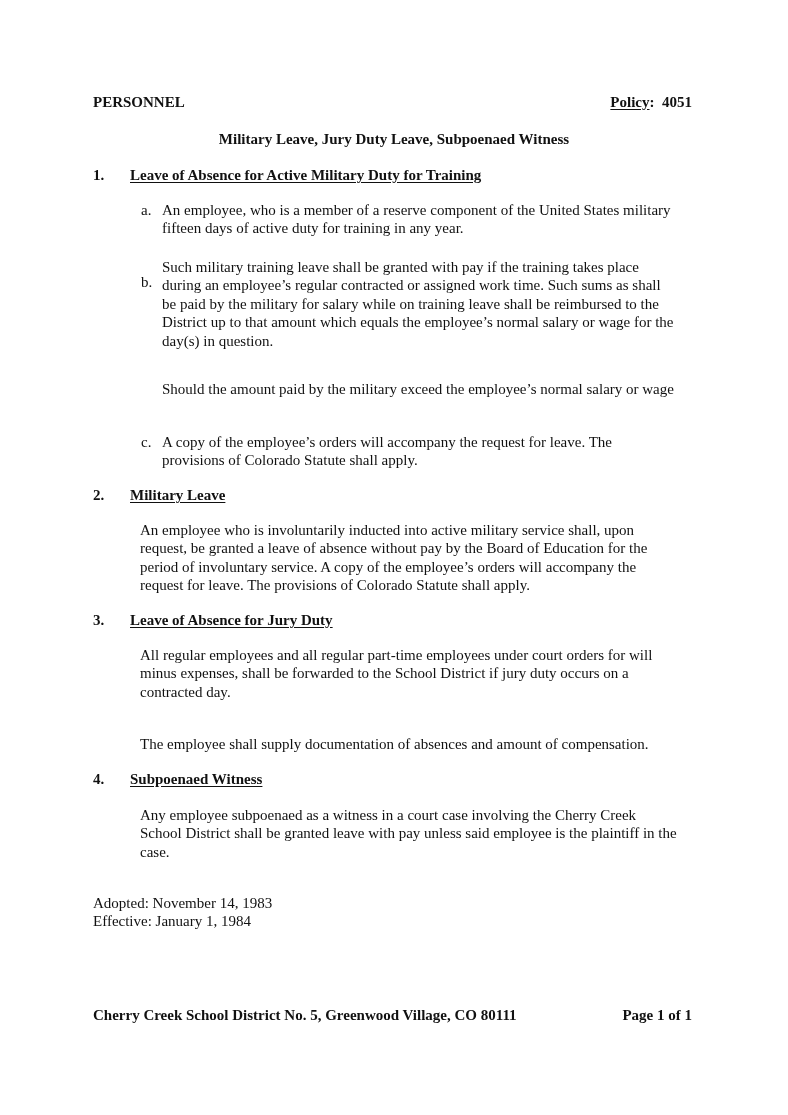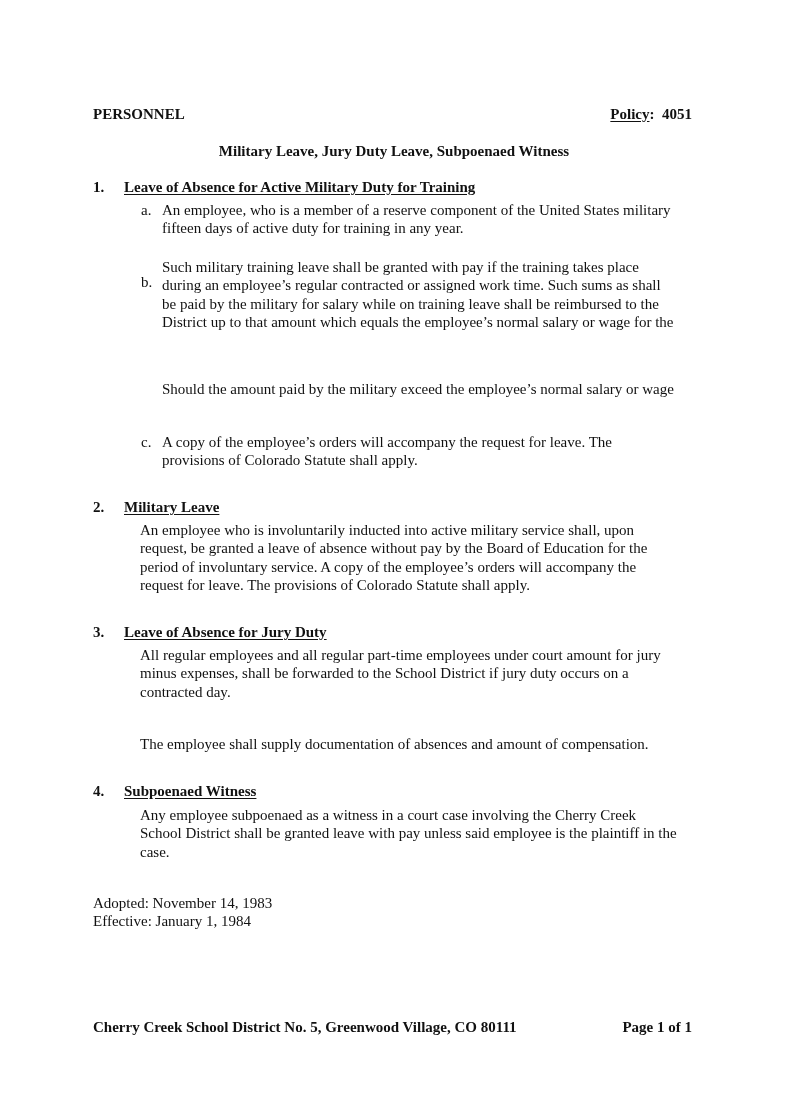--- a/index.html
+++ b/index.html
@@ -16,27 +16,27 @@
       color: #111111;
       font-size: 15px;
       line-height: 18.4px;
     }
     .page {
       position: absolute;
       left: 0; top: 0;
       width: 788px; height: 1115px;
     }
     .abs { position: absolute; }
-    .bold { font-weight: bold; margin-top: 12px; }
+    .bold { font-weight: bold; }
     .u { text-decoration: underline; text-underline-offset: 2px; }
     .header-left { left: 93px; top: 93px; }
     .header-right { right: 96px; top: 93px; }
     .doc-title { left: 0; width: 788px; text-align: center; top: 130px; }
     .sec-num { left: 93px; }
-    .sec-title { left: 124px; }
+    .sec-title { left: 130px; }
     .item-letter { left: 141px; }
     .item-text { left: 162px; width: 540px; }
     .para { left: 140px; width: 560px; }
     .foot-left { left: 93px; top: 1006px; }
     .foot-right { right: 96px; top: 1006px; }
     .sig { left: 93px; }
   </style>
 </head>
 <body>
 
@@ -55,20 +55,21 @@
     <div>An employee, who is a member of a reserve component of the United States military</div>
     <div>fifteen days of active duty for training in any year.</div>
   </div>
 
   <div class="abs item-letter" style="top:273px">b.</div>
   <div class="abs item-text" style="top:258px">
     <div>Such military training leave shall be granted with pay if the training takes place</div>
     <div>during an employee’s regular contracted or assigned work time.  Such sums as shall</div>
     <div>be paid by the military for salary while on training leave shall be reimbursed to the</div>
     <div>District up to that amount which equals the employee’s normal salary or wage for the</div>
+    <div>day(s) in question.</div>
   </div>
   <div class="abs item-text" style="top:380px">
     <div>Should the amount paid by the military exceed the employee’s normal salary or wage</div>
   </div>
 
   <div class="abs item-letter" style="top:433px">c.</div>
   <div class="abs item-text" style="top:433px">
     <div>A copy of the employee’s orders will accompany the request for leave. The</div>
     <div>provisions of Colorado Statute shall apply.</div>
   </div>
@@ -78,21 +79,21 @@
   <div class="abs para" style="top:521px">
     <div>An employee who is involuntarily inducted into active military service shall, upon</div>
     <div>request, be granted a leave of absence without pay by the Board of Education for the</div>
     <div>period of involuntary service.  A copy of the employee’s orders will accompany the</div>
     <div>request for leave. The provisions of Colorado Statute shall apply.</div>
   </div>
 
   <div class="abs sec-num bold" style="top:611px">3.</div>
   <div class="abs sec-title bold u" style="top:611px">Leave of Absence for Jury Duty</div>
   <div class="abs para" style="top:646px">
-    <div>All regular employees and all regular part-time employees under court amount for jury</div>
+    <div>All regular employees and all regular part-time employees under court orders for will</div>
     <div>minus expenses, shall be forwarded to the School District if jury duty occurs on a</div>
     <div>contracted day.</div>
   </div>
   <div class="abs para" style="top:735px">
     <div>The employee shall supply documentation of absences and amount of compensation.</div>
   </div>
 
   <div class="abs sec-num bold" style="top:770px">4.</div>
   <div class="abs sec-title bold u" style="top:770px">Subpoenaed Witness</div>
   <div class="abs para" style="top:806px">

